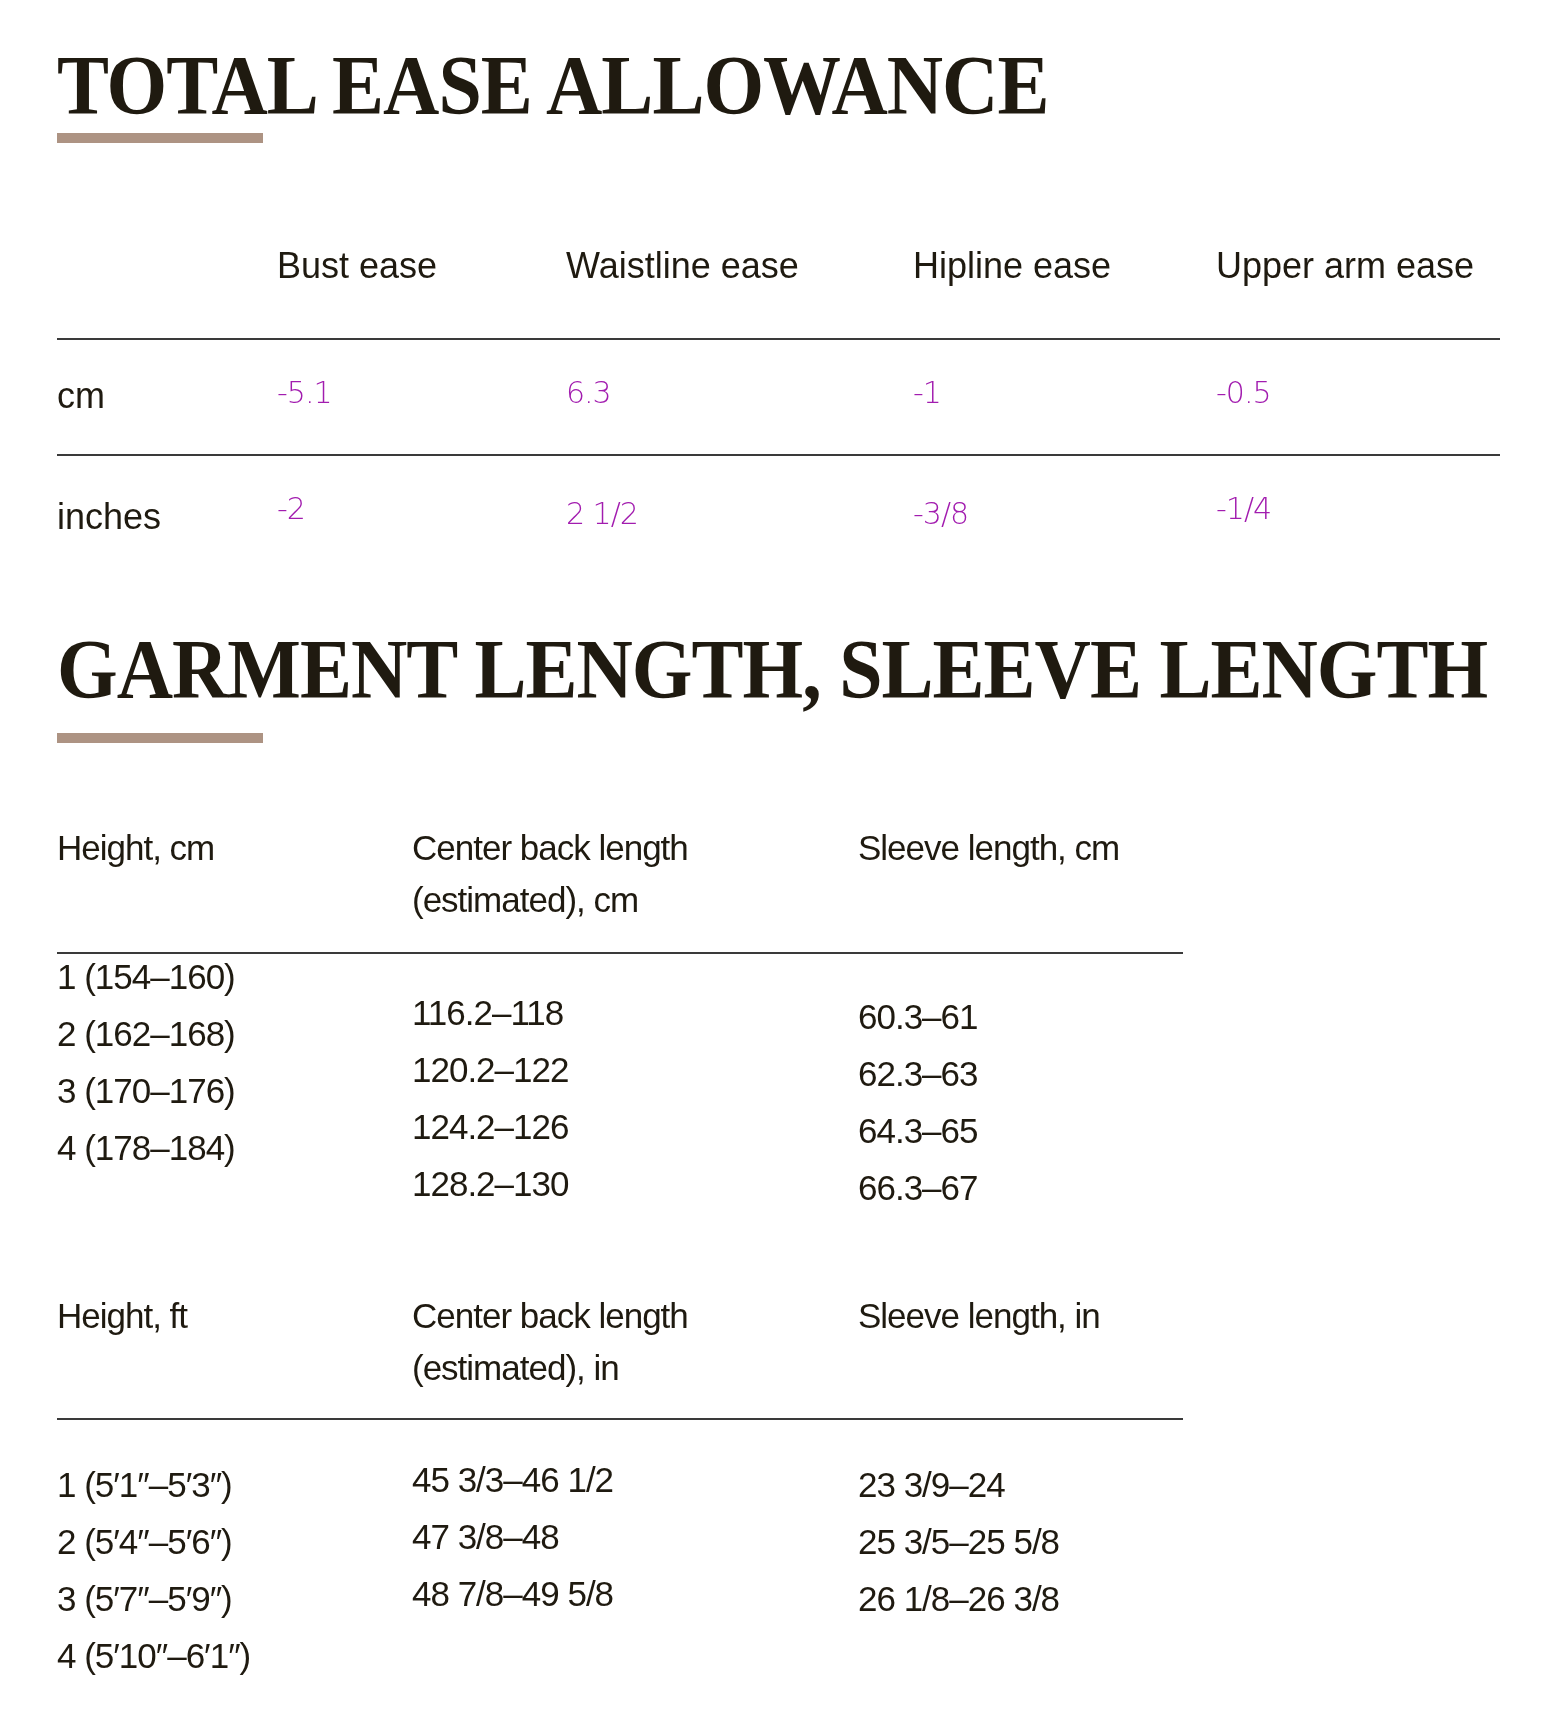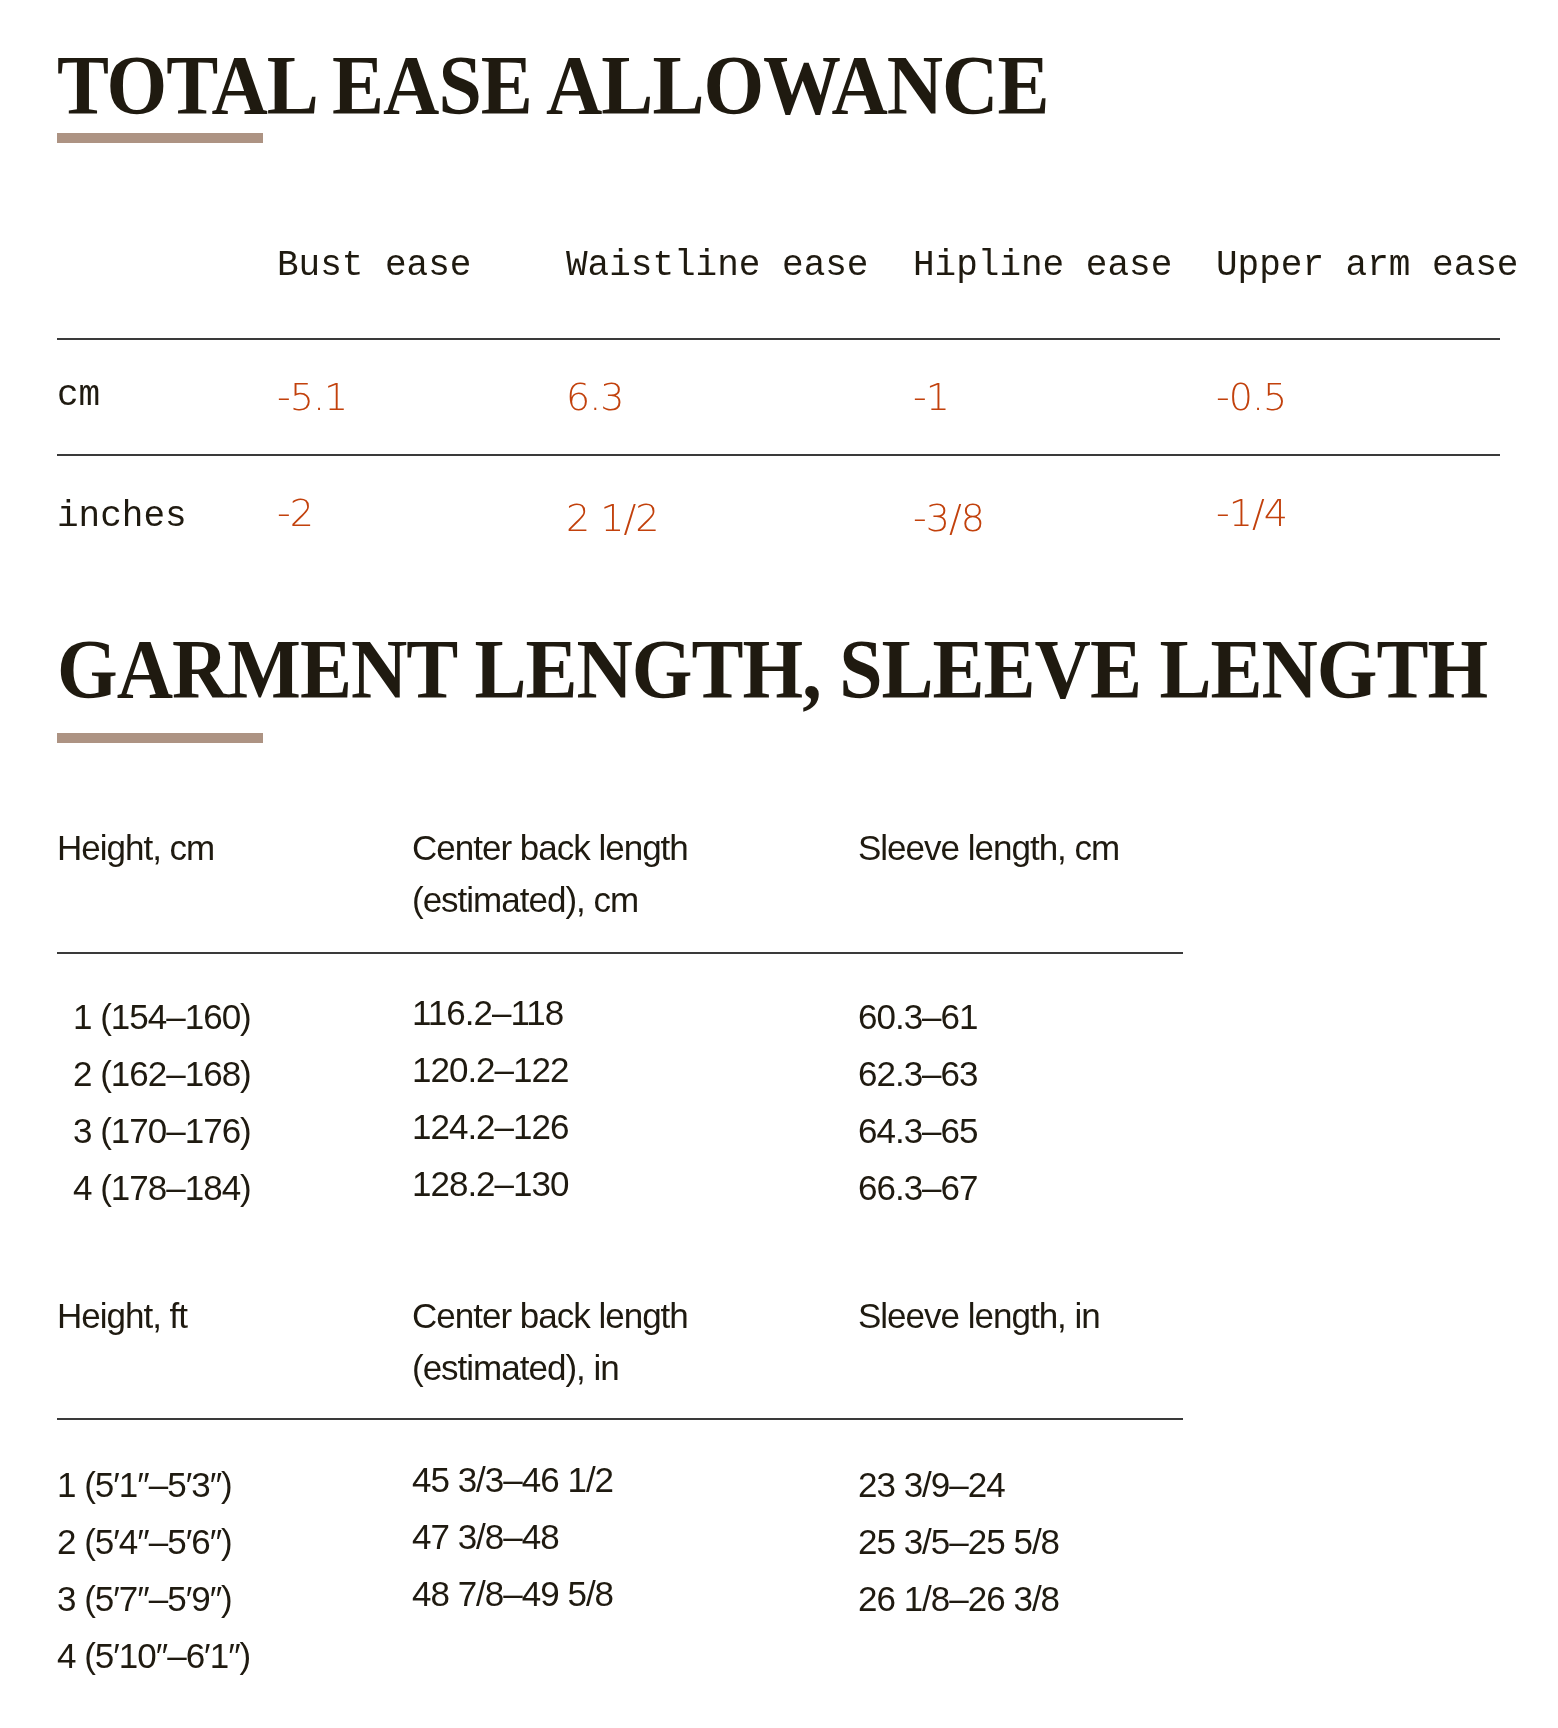--- a/index.html
+++ b/index.html
@@ -9,24 +9,24 @@
     }
     .h1 {
       position: absolute; left: 57px;
       font-family: "Liberation Serif", "DejaVu Serif", serif;
       font-weight: bold; font-size: 78px; letter-spacing: -1px;
       line-height: 1; margin: 0; color: #1f1a10;
       transform: scaleY(1.08); transform-origin: left top;
     }
     .accent { position: absolute; left: 57px; width: 206px; height: 10px; background: #ad9383; }
     .rule { position: absolute; height: 2px; background: #3a3a3a; }
-    .sans { font-family: Liberation Mono, monospace; text-align: center; }
+    .sans { font-family: Liberation Sans, sans-serif; text-align: center; }
     .t1 { position: absolute; font-size: 36px; line-height: 1; white-space: nowrap; }
     .t1.head { color: #1f1a10; }
-    .t1.val { font-family: "DejaVu Sans", sans-serif; font-weight: 300; font-size: 38px; color: #c2410c; letter-spacing: -1px; }
+    .t1.val { font-family: "DejaVu Sans", sans-serif; font-weight: 300; font-size: 30px; color: #a21caf; letter-spacing: -1px; }
     .t2 { position: absolute; font-family: Liberation Sans, sans-serif; font-size: 35px; line-height: 52px; white-space: nowrap; letter-spacing: -1px; color: #1f1a10; }
     .t2.val { font-weight: 300; line-height: 57px; }
   </style>
 </head>
 <body>
 
 <h1 class="h1" style="top:44px;">TOTAL EASE ALLOWANCE</h1>
 <div class="accent" style="top:133px;"></div>
 
 <div>
@@ -66,21 +66,21 @@
   <div class="t2" style="left:412px; top:822px;">
     <div>Center back length</div>
     <div>(estimated), cm</div>
   </div>
   <div class="t2" style="left:858px; top:822px;">
     <div>Sleeve length, cm</div>
   </div>
 
   <div class="rule" style="left:57px; top:952px; width:1126px;"></div>
 
-  <div class="t2 val" style="left:57px; top:988px;margin-left:16px;">
+  <div class="t2 val" style="left:57px; top:948px;">
     <div>1 (154–160)</div>
     <div>2 (162–168)</div>
     <div>3 (170–176)</div>
     <div>4 (178–184)</div>
   </div>
   <div class="t2 val" style="left:412px; top:984px;">
     <div>116.2–118</div>
     <div>120.2–122</div>
     <div>124.2–126</div>
     <div>128.2–130</div>

